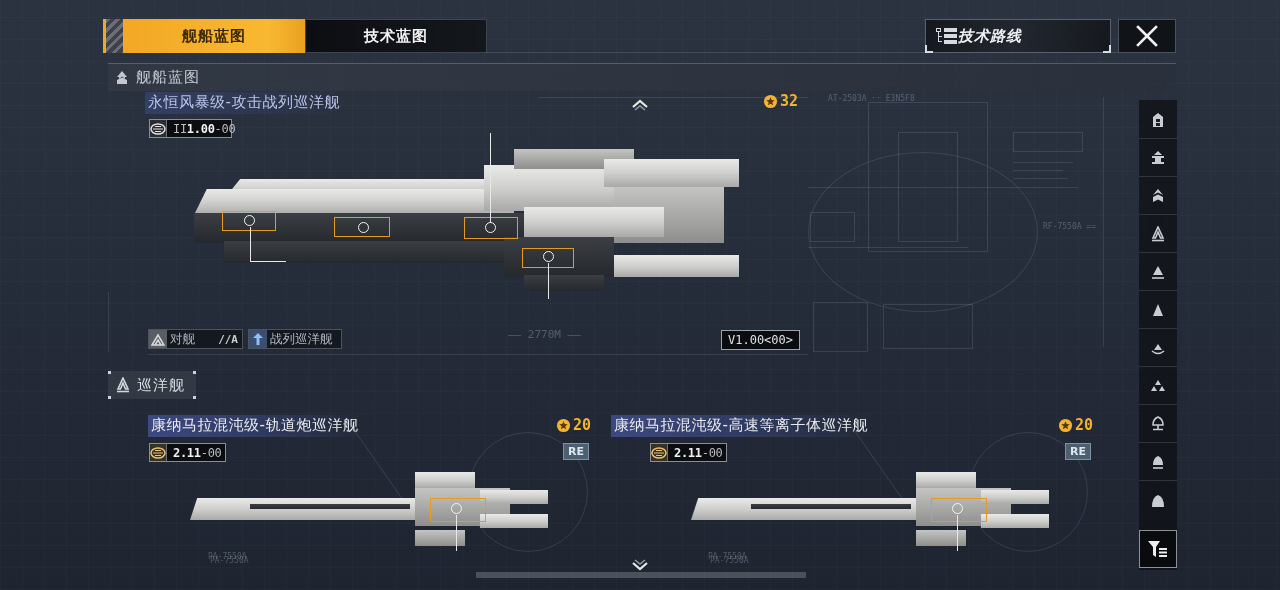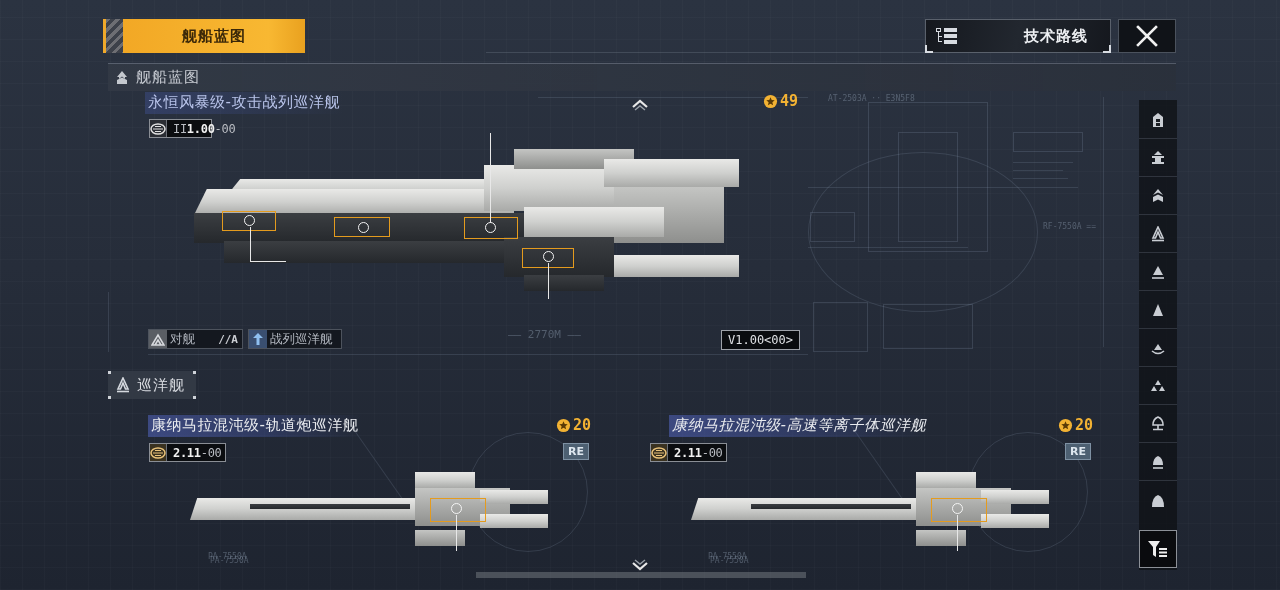--- a/index.html
+++ b/index.html
@@ -51,21 +51,21 @@
     border: 1px solid #5a616c;
     display: flex; align-items: center; cursor: pointer;
   }
   .route-btn::before, .route-btn::after {
     content: ""; position: absolute; width: 6px; height: 6px; border-color: #d8dce2; border-style: solid;
   }
   .route-btn::before { left: -1px; bottom: -1px; border-width: 0 0 2px 2px; }
   .route-btn::after { right: -1px; bottom: -1px; border-width: 0 2px 2px 0; }
   .route-icon { width: 22px; height: 18px; margin-left: 10px; position: relative; }
   .route-icon i { position: absolute; display: block; background: #d7dbe1; }
-  .route-label { flex: 1; text-align: right; font-size: 15px; font-weight: bold; color: #eef0f3; margin-right: 22px; letter-spacing: 1px; }
+  .route-label { flex: 1; text-align: left; font-size: 15px; font-weight: bold; color: #eef0f3; margin-right: 22px; letter-spacing: 1px; font-style: italic; }
 
   .close-btn {
     position: absolute; left: 1118px; top: 19px; width: 58px; height: 34px;
     background: #101318; border: 1px solid #4b525d; display: flex; align-items: center; justify-content: center; cursor: pointer;
   }
 
   
   .section-header {
     position: absolute; left: 108px; top: 63px; width: 1068px; height: 28px;
     background: linear-gradient(90deg, rgba(50,57,69,0.95) 0%, rgba(42,48,59,0.9) 100%);
@@ -175,20 +175,21 @@
   <div class="bp-circle" style="left:860px;top:340px;width:120px;height:120px;"></div>
   <div class="bp-line" style="left:240px;top:330px;width:1px;height:120px;transform:rotate(-35deg);transform-origin:top;"></div>
   <div class="bp-line" style="left:740px;top:330px;width:1px;height:120px;transform:rotate(-35deg);transform-origin:top;"></div>
   <div class="bp-text" style="left:100px;top:460px;">PA-7550A</div>
   <div class="bp-text" style="left:600px;top:460px;">PA-7550A</div>
 </div>
 
 <div class="tabbar">
   <div class="tab-stripe"></div>
   <div class="tab tab-active">舰船蓝图</div>
+  <div class="tab tab-inactive">技术蓝图</div>
 </div>
 <div class="tabbar-rule"></div>
 
 <div class="route-btn">
   <span class="route-icon">
     <i style="left:0;top:1px;width:5px;height:4px;border:1px solid #d7dbe1;background:transparent;"></i>
     <i style="left:2px;top:5px;width:1px;height:10px;"></i>
     <i style="left:2px;top:9px;width:4px;height:1px;"></i>
     <i style="left:2px;top:14px;width:4px;height:1px;"></i>
     <i style="left:8px;top:1px;width:13px;height:4px;"></i>
@@ -206,36 +207,36 @@
 
 <div class="section-header">
   <svg class="sh-icon" viewBox="0 0 16 16">
     <path d="M8 1 L13 7 L11 7 L11 9 L8 6.5 L5 9 L5 7 L3 7 Z" fill="#c4c8ce"></path>
     <path d="M3 10 L8 7.5 L13 10 L13 14 L3 14 Z" fill="#c4c8ce"></path>
   </svg>
   <span class="section-title">舰船蓝图</span>
 </div>
 
 <div class="ship-name plain" style="left:145px;top:92px;">永恒风暴级-攻击战列巡洋舰</div>
-<div class="cost-box" style="left:149px;top:119px;width:63px;justify-content:space-between;">
+<div class="cost-box" style="left:149px;top:119px;width:83px;justify-content:space-between;">
   <span class="cost-icon">
     <svg width="16" height="12" viewBox="0 0 16 12">
         <ellipse cx="8" cy="6" rx="7" ry="5" fill="none" stroke="#e0e0e0" stroke-width="1.5"></ellipse>
         <path d="M3 6 H13 M5 3.5 H11 M5 8.5 H11" stroke="#e0e0e0" stroke-width="1.2"></path>
       </svg>
   </span>
   <span class="cost-val"><span class="dim">II</span><span>1.00</span><span class="dim">-00</span></span>
 </div>
 
 <div class="rank" style="left:763px;top:92px;">
   <svg width="15" height="15" viewBox="0 0 16 16">
       <circle cx="8" cy="8" r="7" fill="#f2b233"></circle>
       <path d="M8 3.5 L9.3 6.5 L12.5 6.7 L10 8.8 L10.8 12 L8 10.3 L5.2 12 L6 8.8 L3.5 6.7 L6.7 6.5 Z" fill="#5a3a06"></path>
     </svg>
-  <span>49</span>
+  <span>32</span>
 </div>
 
 <div class="ship" style="left:194px;top:147px;width:546px;height:150px;">
   <div class="hull" style="left:30px;top:32px;width:270px;height:20px;clip-path:polygon(6% 0,100% 0,100% 100%,0 100%);"></div>
   <div class="hull" style="left:0px;top:42px;width:320px;height:26px;clip-path:polygon(4% 0,100% 0,100% 100%,0 100%);"></div>
   <div class="hull dark" style="left:0px;top:66px;width:330px;height:30px;"></div>
   <div class="hull dark" style="left:30px;top:94px;width:300px;height:22px;"></div>
   <div class="hull" style="left:290px;top:18px;width:200px;height:46px;"></div>
   <div class="hull mid" style="left:320px;top:2px;width:120px;height:20px;"></div>
   <div class="hull" style="left:410px;top:12px;width:135px;height:28px;"></div>
@@ -320,21 +321,21 @@
   <div class="hull mid" style="left:225px;top:18px;width:95px;height:38px;"></div>
   <div class="hull" style="left:290px;top:20px;width:68px;height:14px;"></div>
   <div class="hull" style="left:290px;top:44px;width:68px;height:14px;"></div>
   <div class="hull mid" style="left:225px;top:60px;width:50px;height:16px;"></div>
   <div class="hp-bracket" style="left:240px;top:28px;width:56px;height:24px;border-color:#e49b1e;"></div>
   <div class="hp-mark" style="left:261px;top:33px;"></div>
   <div class="leader" style="left:266px;top:45px;width:1px;height:36px;"></div>
 </div>
 <div class="bp-text" style="left:210px;top:556px;">PA-7550A</div>
 
-<div class="ship-name" style="left:669px;top:415px;font-style:italic;">康纳马拉混沌级-高速等离子体巡洋舰</div>
+<div class="ship-name" style="left:611px;top:415px;">康纳马拉混沌级-高速等离子体巡洋舰</div>
 <div class="cost-box" style="left:650px;top:443px;width:77px;">
   <span class="cost-icon" style="background:#3a3220;">
     <svg width="16" height="12" viewBox="0 0 16 12">
         <ellipse cx="8" cy="6" rx="7" ry="5" fill="none" stroke="#e9c27a" stroke-width="1.5"></ellipse>
         <path d="M3 6 H13 M5 3.5 H11 M5 8.5 H11" stroke="#e9c27a" stroke-width="1.2"></path>
       </svg>
   </span>
   <span class="cost-val"><span>2.11</span><span class="dim">-00</span></span>
 </div>
 <div class="rank" style="left:1058px;top:416px;">

